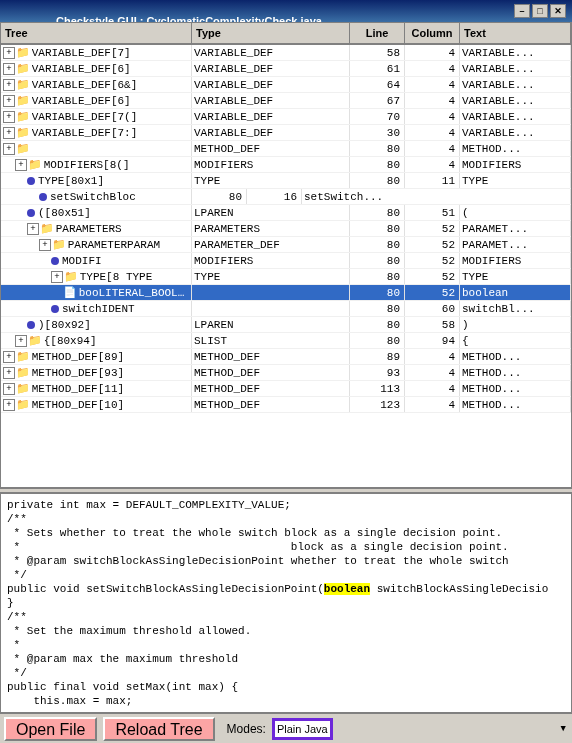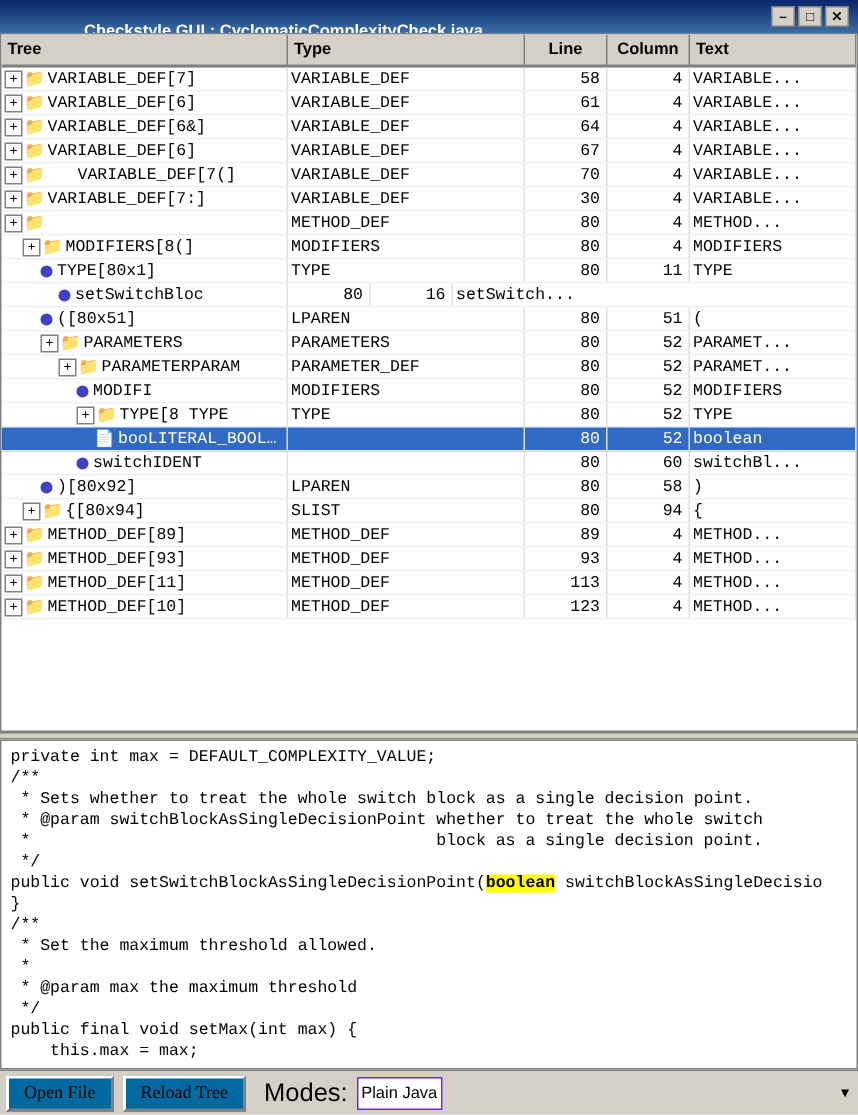--- a/index.html
+++ b/index.html
@@ -186,39 +186,39 @@
     .bottom-bar {
       height: 30px;
       background: #d4d0c8;
       display: flex;
       align-items: center;
       padding: 2px 4px;
       border-top: 1px solid #808080;
       gap: 6px;
     }
     .bottom-btn {
-      background: #0369a1;
+      background: #fca5a5;
       border: 2px solid;
       border-color: #ffffff #808080 #808080 #ffffff;
       padding: 2px 10px;
-      font-family: Liberation Serif, serif;
-      font-size: 12px;
+      font-family: Liberation Sans, sans-serif;
+      font-size: 16px;
       cursor: pointer;
       height: 24px;
     }
     .modes-label {
       font-family: Arial, sans-serif;
-      font-size: 17px;
+      font-size: 12px;
       margin-left: 6px;
     }
     .modes-select {
       flex: 1;
       height: 22px;
       background: white;
-      border: 1px solid #6d28d9;
+      border: 3px solid #6d28d9;
       font-family: Arial, sans-serif;
       font-size: 11px;
       padding: 0 2px;
       appearance: none;
     }
     .select-wrapper {
       flex: 1;
       position: relative;
     }
     .select-arrow {
@@ -308,21 +308,21 @@
           <div class="cell cell-type">VARIABLE_DEF</div>
           <div class="cell cell-line">67</div>
           <div class="cell cell-column">4</div>
           <div class="cell cell-text">VARIABLE...</div>
         </div>
         <div class="tree-row">
           <div class="cell cell-tree">
             <span class="tree-indent" style="width: 0px; display: inline-block;"></span>
             <span class="expand-btn">+</span>
             <span class="folder-icon" style="font-size: 11px;">📁</span>
-            <span style="overflow: hidden; text-overflow: ellipsis; white-space: nowrap; margin-left: 20px;">VARIABLE_DEF[7(]</span>
+            <span style="overflow: hidden; text-overflow: ellipsis; white-space: nowrap;">VARIABLE_DEF[7(]</span>
           </div>
           <div class="cell cell-type">VARIABLE_DEF</div>
           <div class="cell cell-line">70</div>
           <div class="cell cell-column">4</div>
           <div class="cell cell-text">VARIABLE...</div>
         </div>
         <div class="tree-row">
           <div class="cell cell-tree">
             <span class="tree-indent" style="width: 0px; display: inline-block;"></span>
             <span class="expand-btn">+</span>
@@ -533,22 +533,22 @@
       </div>
   </div>
 
   <div class="splitter"></div>
 
   <div class="code-panel" id="code-panel">
   <span class="code-line">private int max = DEFAULT_COMPLEXITY_VALUE;</span>
       <span class="code-line"></span>
       <span class="code-line">/**</span>
       <span class="code-line"> * Sets whether to treat the whole switch block as a single decision point.</span>
+      <span class="code-line"> *                                         block as a single decision point.</span>
       <span class="code-line"> * @param switchBlockAsSingleDecisionPoint whether to treat the whole switch</span>
-      <span class="code-line"> *                                         block as a single decision point.</span>
       <span class="code-line"> */</span>
       <span class="code-line">public void setSwitchBlockAsSingleDecisionPoint(<span style="background:#ffff00;font-weight:bold">boolean</span> switchBlockAsSingleDecisio</span>
       <span class="code-line">}</span>
       <span class="code-line"></span>
       <span class="code-line">/**</span>
       <span class="code-line"> * Set the maximum threshold allowed.</span>
       <span class="code-line"> *</span>
       <span class="code-line"> * @param max the maximum threshold</span>
       <span class="code-line"> */</span>
       <span class="code-line">public final void setMax(int max) {</span>

